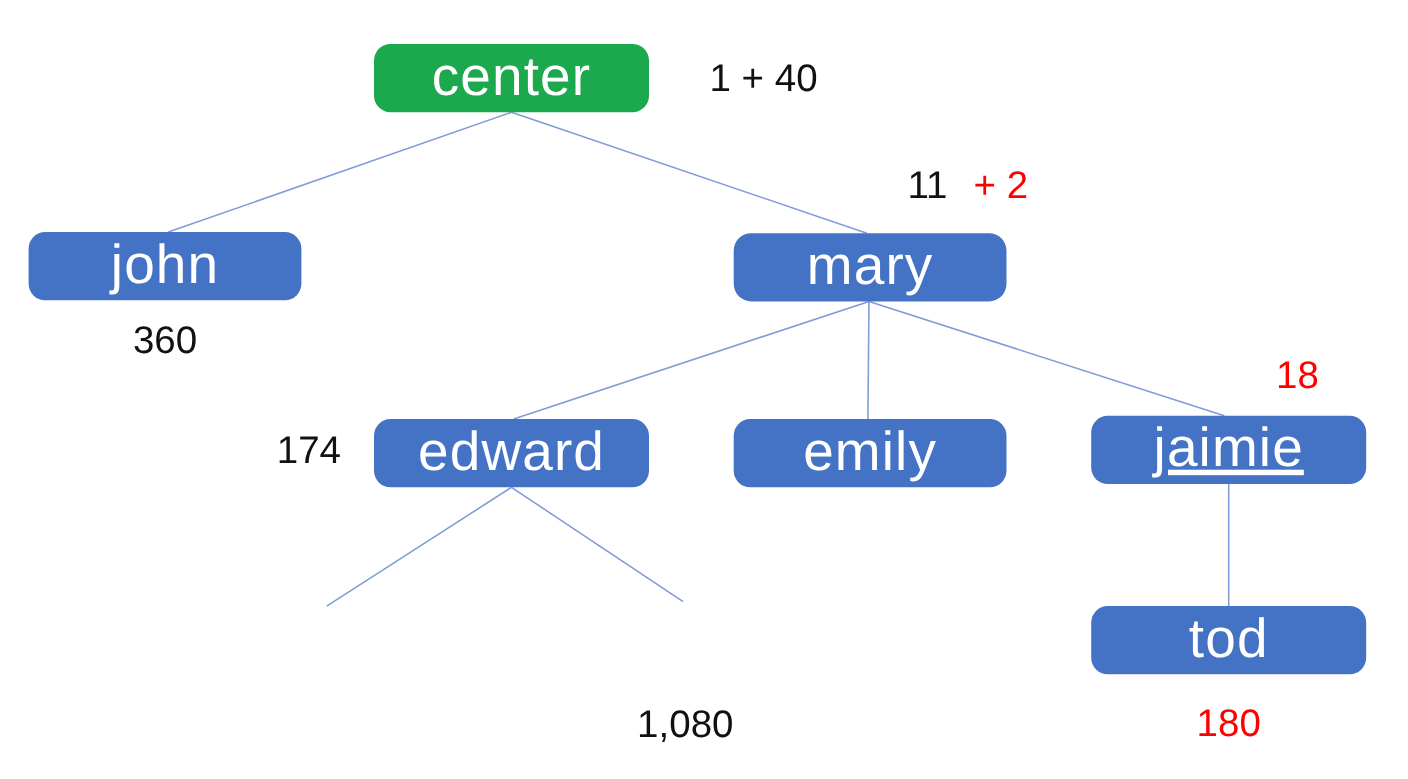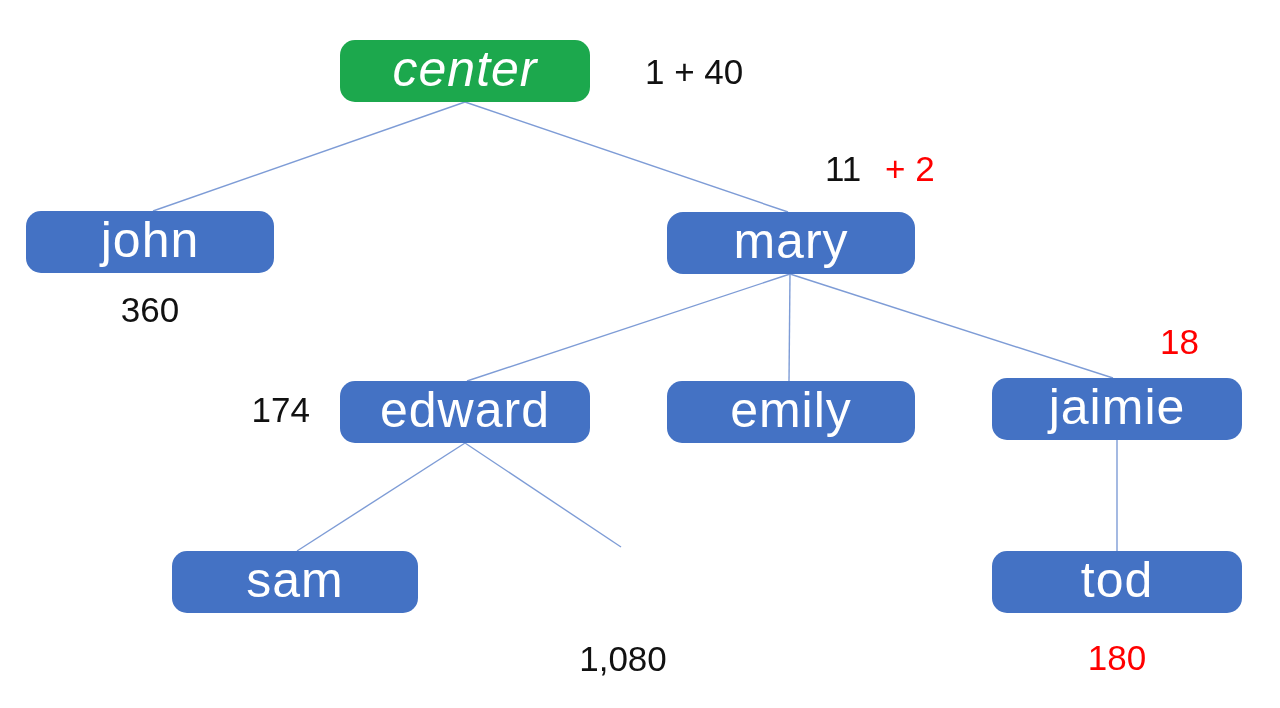--- a/index.html
+++ b/index.html
@@ -36,21 +36,20 @@
     color: var(--node-text, #ffffff);
     font-size: 50px;
     letter-spacing: 1px;
     border-radius: 15px;
     line-height: 1;
     padding-bottom: 4px;
     box-sizing: border-box;
   }
   .node.root {
     background: var(--root-fill, #1ca84d);
-    font-style: italic;
   }
   .ann {
     position: absolute;
     font-size: 35px;
     color: var(--label-black, #111111);
     white-space: nowrap;
     line-height: 1;
   }
   .ann.red {
     color: var(--label-red, #ff0000);
@@ -91,27 +90,24 @@
   </div>
 
   <div class="node" style="left:340px; top:381px; width:250px; height:62px;">
     <span>edward</span>
   </div>
 
   <div class="node" style="left:667px; top:381px; width:248px; height:62px;">
     <span>emily</span>
   </div>
 
-  <div class="node" style="left:992px; top:378px; width:250px; height:62px;">
+  <div class="node" style="left:992px; top:378px; width:250px; height:62px;text-decoration:underline;">
     <span>jaimie</span>
   </div>
 
-  <div class="node" style="left:172px; top:551px; width:246px; height:62px;">
-    <span>sam</span>
-  </div>
 
 
   <div class="node" style="left:992px; top:551px; width:250px; height:62px;">
     <span>tod</span>
   </div>
 
   <div class="ann" style="left:645px; top:54px;">1 + 40</div>
 
   <div class="ann center-text" style="left:26px; top:292px; width:248px;">360</div>
 

